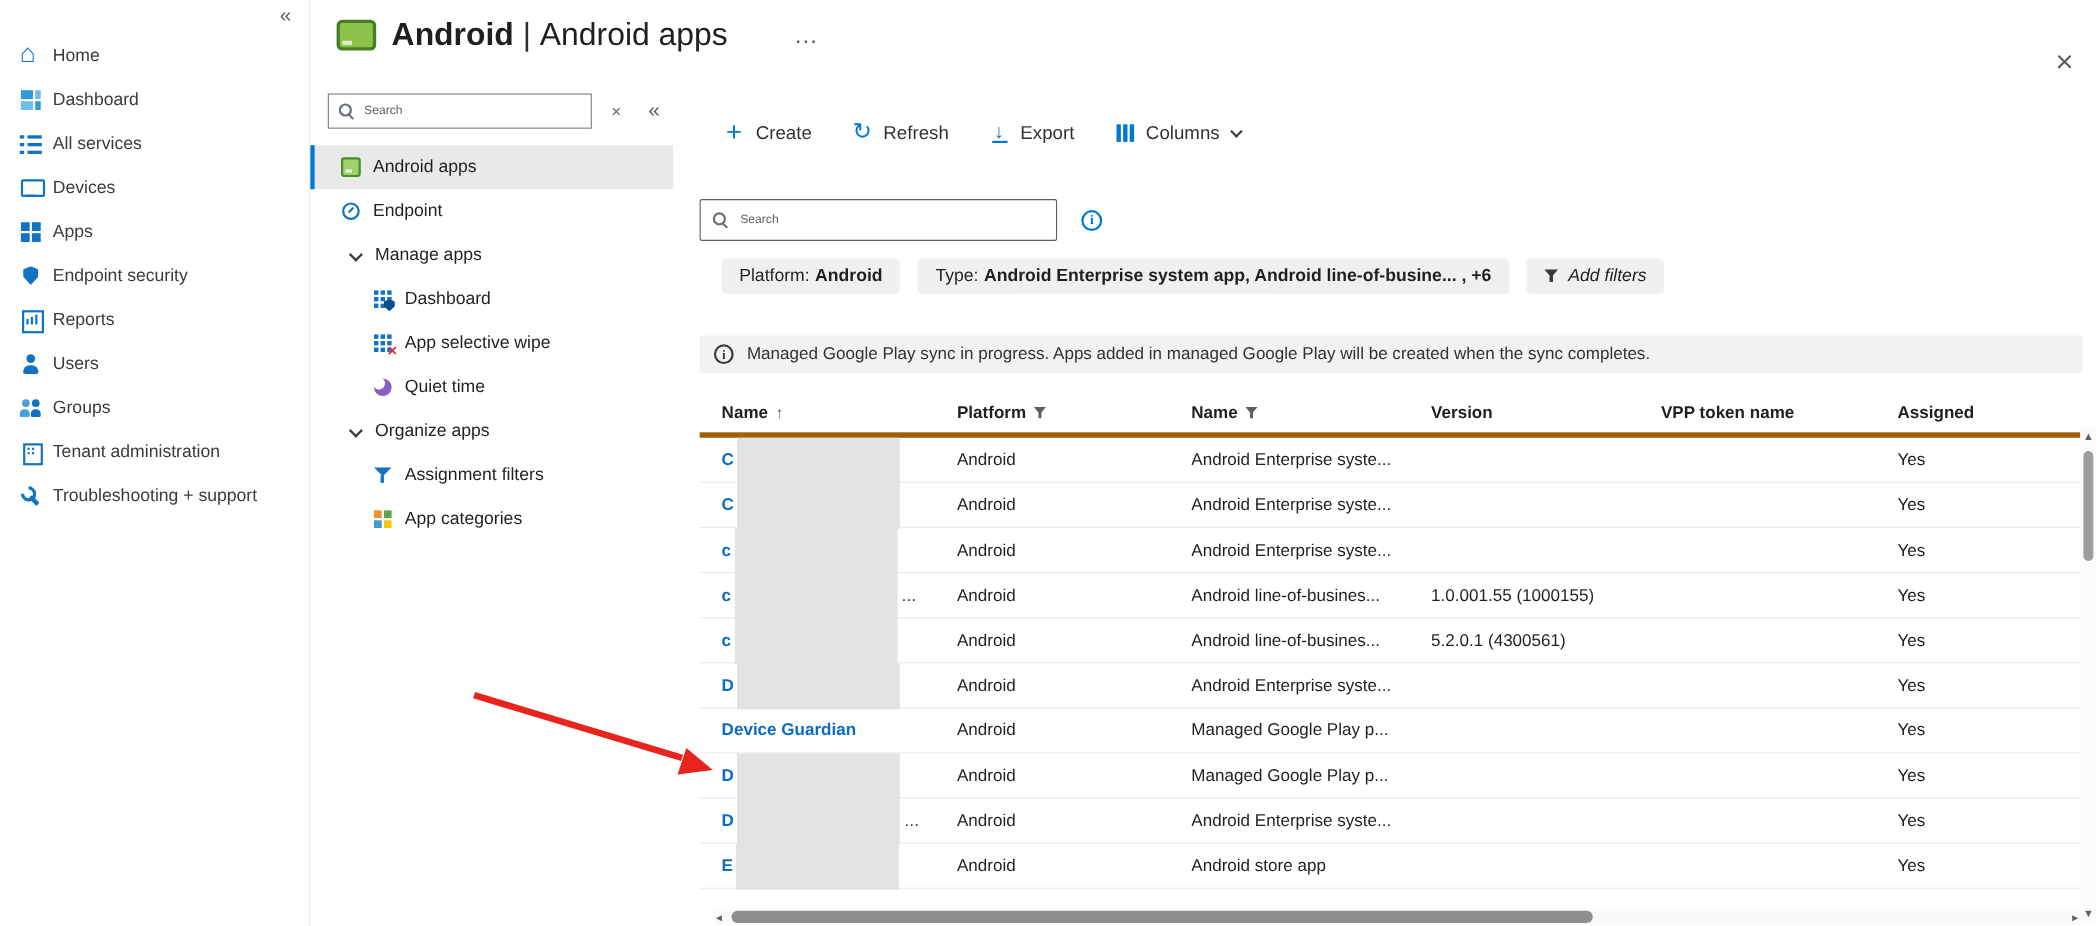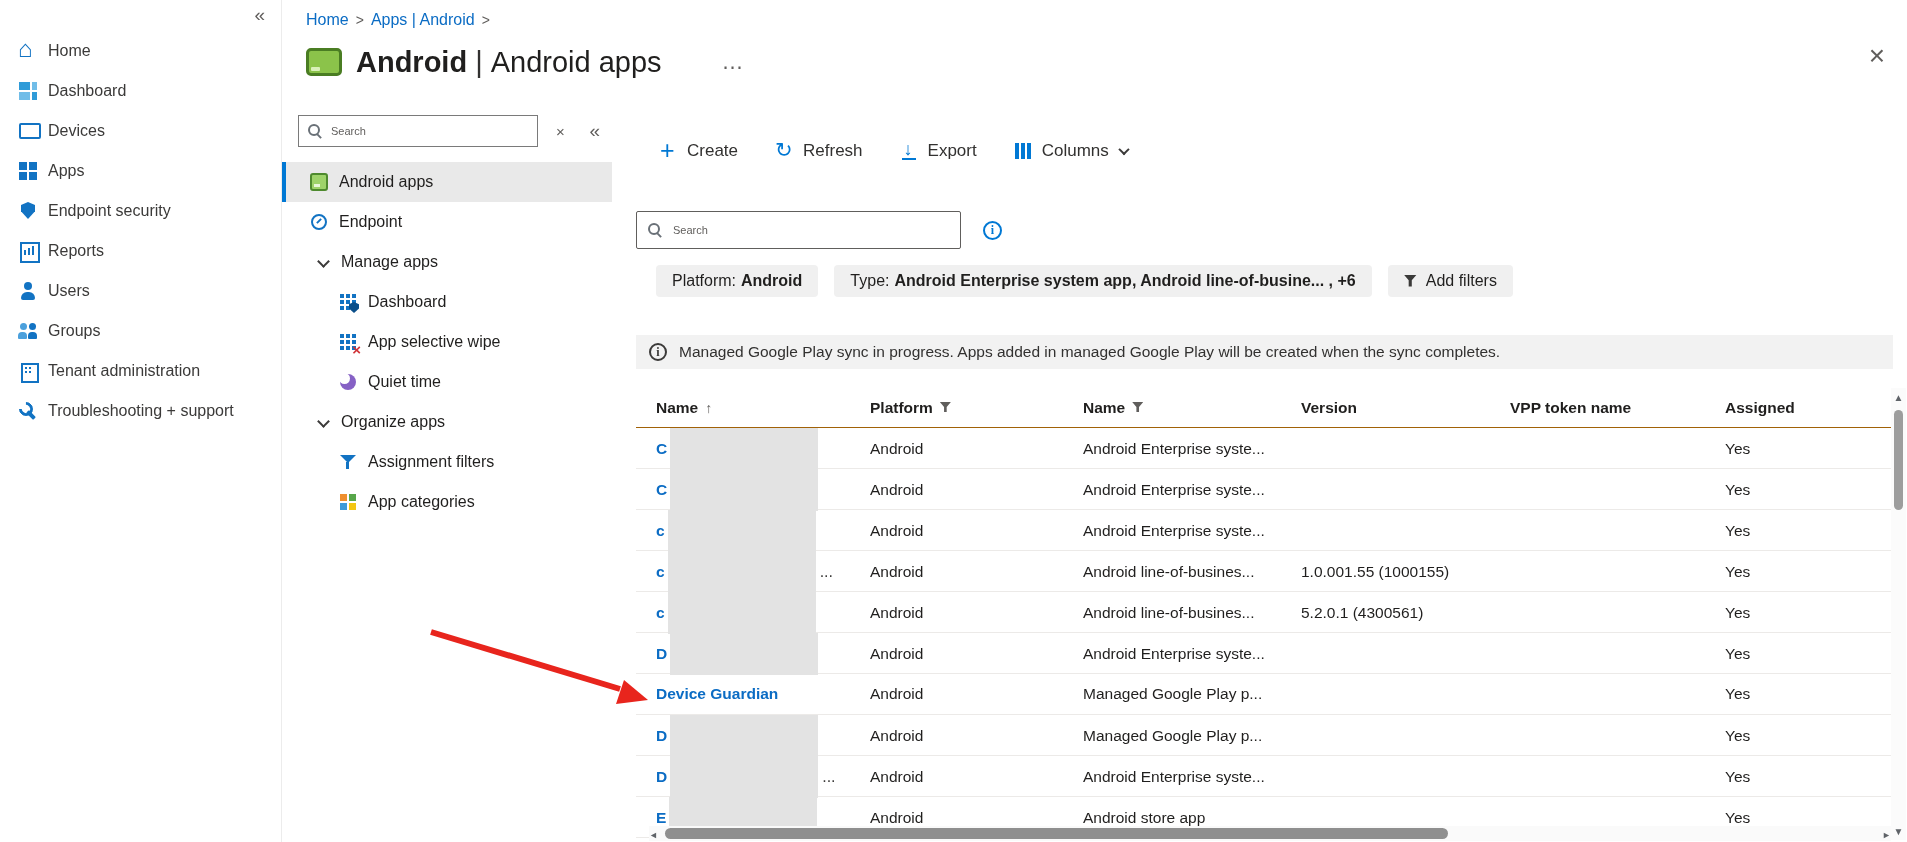--- a/index.html
+++ b/index.html
@@ -55,27 +55,27 @@
   .main{flex:1; padding-left:24px; margin-right:14px; position:relative;}
   .toolbar{display:flex; align-items:center; gap:36px; height:40px; margin-top:16px; margin-left:22px;text-align:right;}
   .tb-btn{display:flex; align-items:center; gap:9px; font-size:17px; color:#323130; cursor:pointer; white-space:nowrap;}
   .chevron-sm{width:8px; height:8px; border-right:2px solid #3b3a39; border-bottom:2px solid #3b3a39; transform:rotate(45deg) translate(-1px,-1px); display:inline-block; margin-left:2px;}
   .search-row{display:flex; align-items:center; gap:22px; margin-top:40px;}
   .search-box{width:325px; height:38px; border:1px solid #605e5c; border-radius:2px; display:flex; align-items:center; padding:0 10px; gap:10px; background:#fff;}
   .pills{display:flex; gap:16px; margin-top:16px; margin-left:20px;}
   .pill{background:var(--pill-bg); border-radius:4px; height:32px; display:flex; align-items:center; padding:0 16px; font-size:16px; color:#201f1e; cursor:pointer; white-space:nowrap;}
   .pill-prefix{margin-right:5px;}
   .pill-value{font-weight:700;}
-  .pill.add{gap:9px;}
+  .pill.add{gap:9px;font-style:italic;}
   .banner{display:flex; align-items:center; gap:12px; background:var(--banner-bg); height:34px; margin-top:38px; padding:0 13px; font-size:15.5px; color:#323130;}
 
   
   .apps-table{margin-top:19px; width:100%;}
   .thead,.trow{display:grid; grid-template-columns:234px 213px 218px 209px 215px 1fr; align-items:center;}
-  .thead{height:40px; border-bottom:1px solid #a16207; font-size:15.5px; color:#201f1e;}
+  .thead{height:40px; border-bottom:5px solid #a16207; font-size:15.5px; color:#201f1e;}
   .hcell{display:flex; align-items:center; gap:7px; font-weight:700; cursor:pointer;}
   .thead div.hcell:nth-of-type(1){padding-left:20px;}
   .sort-arrow::before{content:"↑"; color:#605e5c; font-size:14px; font-weight:400;}
   .funnel-glyph{width:11px; height:11px; background:#605e5c; clip-path:polygon(0 0,100% 0,62% 45%,62% 92%,38% 92%,38% 45%); flex:none;}
   .funnel-glyph.dark{width:13px; height:13px; background:#3b3a39;}
   .trow{height:41px; border-bottom:1px solid #eceae8; font-size:16px; color:#201f1e;}
   .name-cell{display:flex; align-items:center; height:100%; padding-left:20px; overflow:visible;}
   .name-link{color:var(--link); font-weight:700; font-size:15.5px; text-decoration:none; cursor:pointer; white-space:nowrap;}
   .redact{width:148px; height:42px; background:var(--redaction); margin-left:3px; position:relative; z-index:2; flex:none;}
   .name-suffix{color:#3b3a39; margin-left:4px;}
@@ -199,20 +199,24 @@
         <div class="side-item" data-name="sidebar-item">
           <span class="ic" data-name="home-icon"></span>
           <span class="side-label" data-name="sidebar-item-label">Home</span>
         </div>
 
         <div class="side-item" data-name="sidebar-item">
           <span class="ic" data-name="dashboard-icon"></span>
           <span class="side-label" data-name="sidebar-item-label">Dashboard</span>
         </div>
 
+        <div class="side-item" data-name="sidebar-item">
+          <span class="ic" data-name="all-services-icon"></span>
+          <span class="side-label" data-name="sidebar-item-label">All services</span>
+        </div>
 
         <div class="side-item" data-name="sidebar-item">
           <span class="ic" data-name="devices-icon"></span>
           <span class="side-label" data-name="sidebar-item-label">Devices</span>
         </div>
 
         <div class="side-item" data-name="sidebar-item">
           <span class="ic" data-name="apps-icon"></span>
           <span class="side-label" data-name="sidebar-item-label">Apps</span>
         </div>
@@ -244,23 +248,20 @@
 
         <div class="side-item" data-name="sidebar-item">
           <span class="ic" data-name="troubleshooting-icon"></span>
           <span class="side-label" data-name="sidebar-item-label">Troubleshooting + support</span>
         </div>
       </div>
   </nav>
 
   <div class="content" data-name="content-area">
 
-    <nav class="breadcrumb" data-name="breadcrumb">
-      <a data-name="breadcrumb-link-home">Home</a><span class="bc-sep" data-name="breadcrumb-separator">&gt;</span><a data-name="breadcrumb-link-apps-android">Apps | Android</a><span class="bc-sep" data-name="breadcrumb-separator">&gt;</span>
-    </nav>
 
     <div class="page-header" data-name="page-header">
       <span class="page-icon" data-name="android-blade-icon"></span>
       <h1 class="page-title" data-name="page-title"><span class="t-bold" data-name="page-title-primary">Android</span><span class="t-sep" data-name="page-title-separator">|</span><span class="t-rest" data-name="page-title-secondary">Android apps</span></h1>
       <span class="more-dots" data-name="context-menu-icon">…</span>
     </div>
 
     <span class="close-x" data-name="close-icon">×</span>
 
     <div class="blade" data-name="blade">

